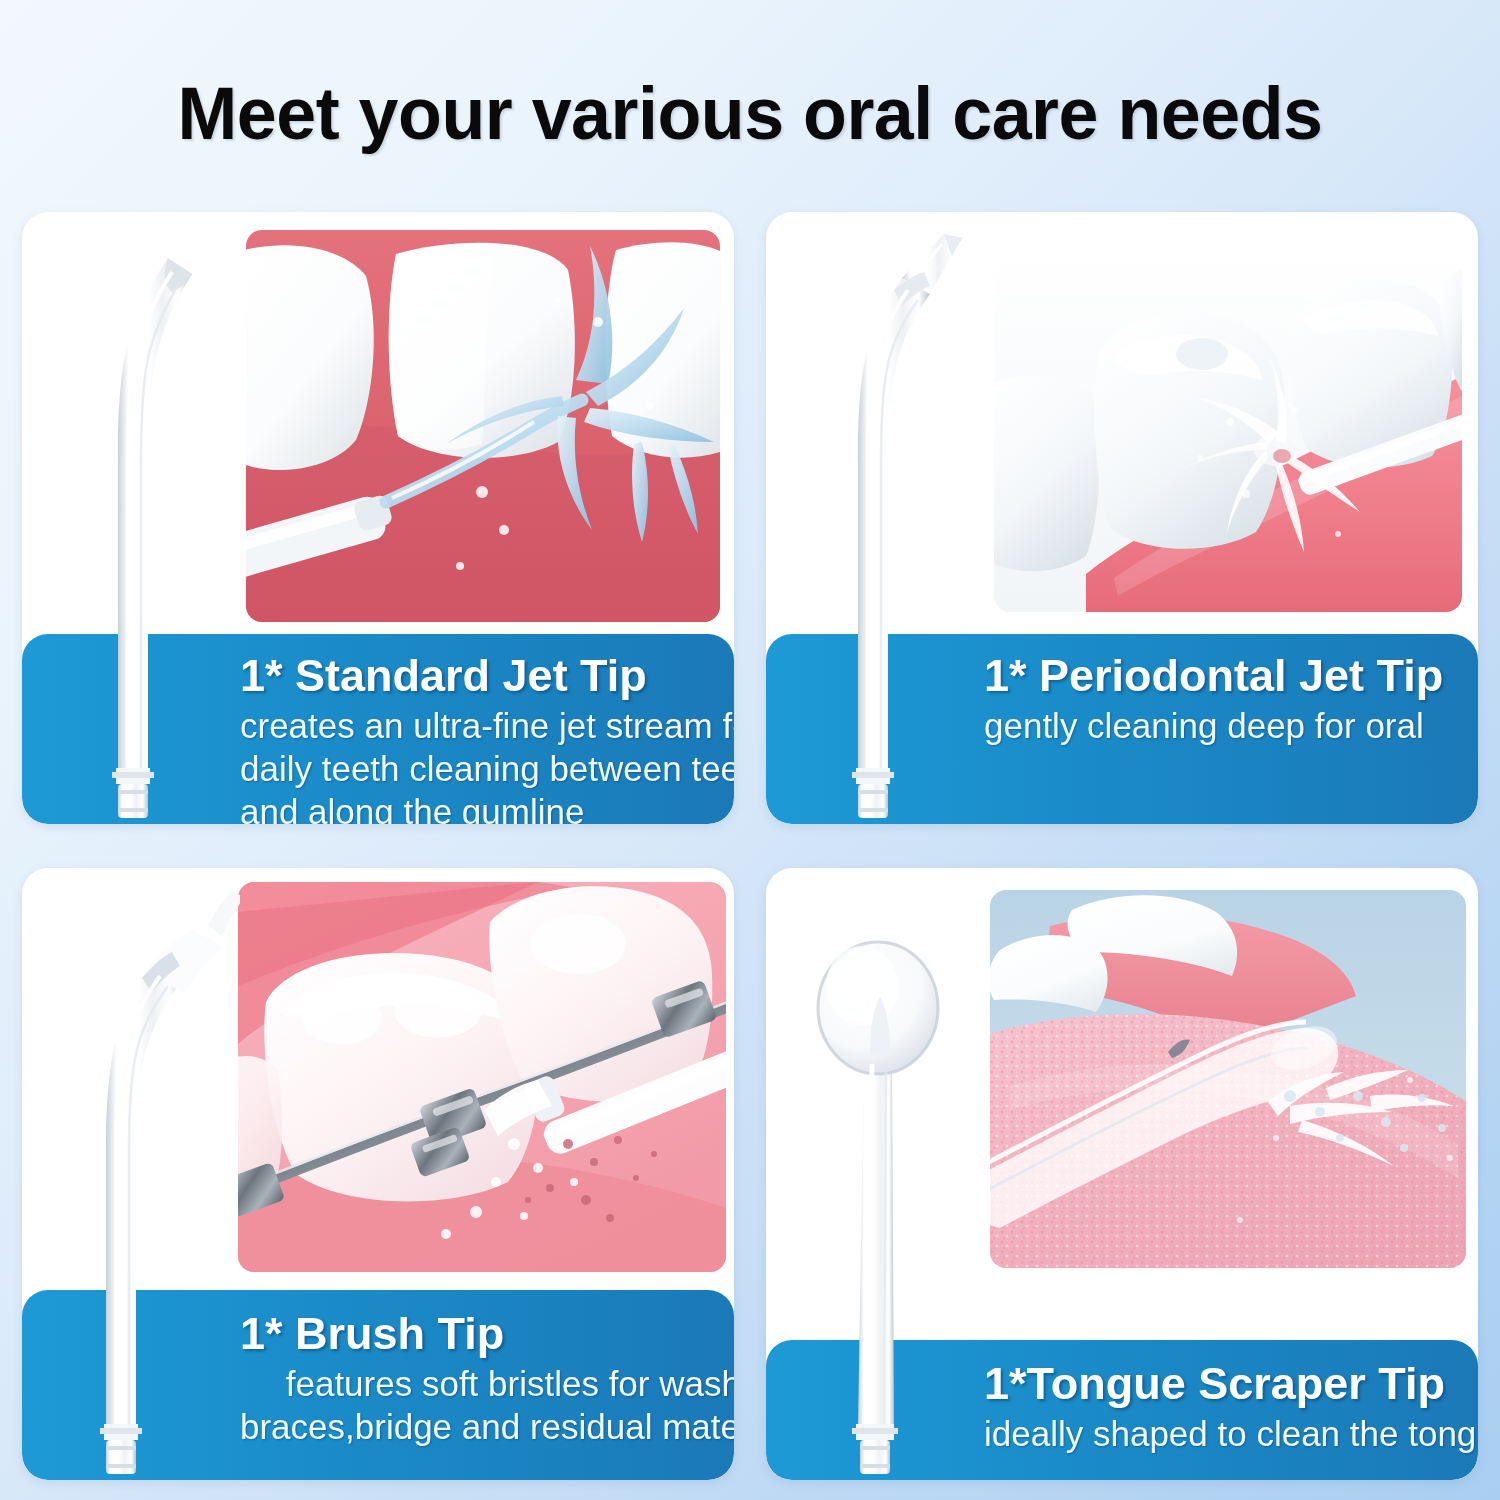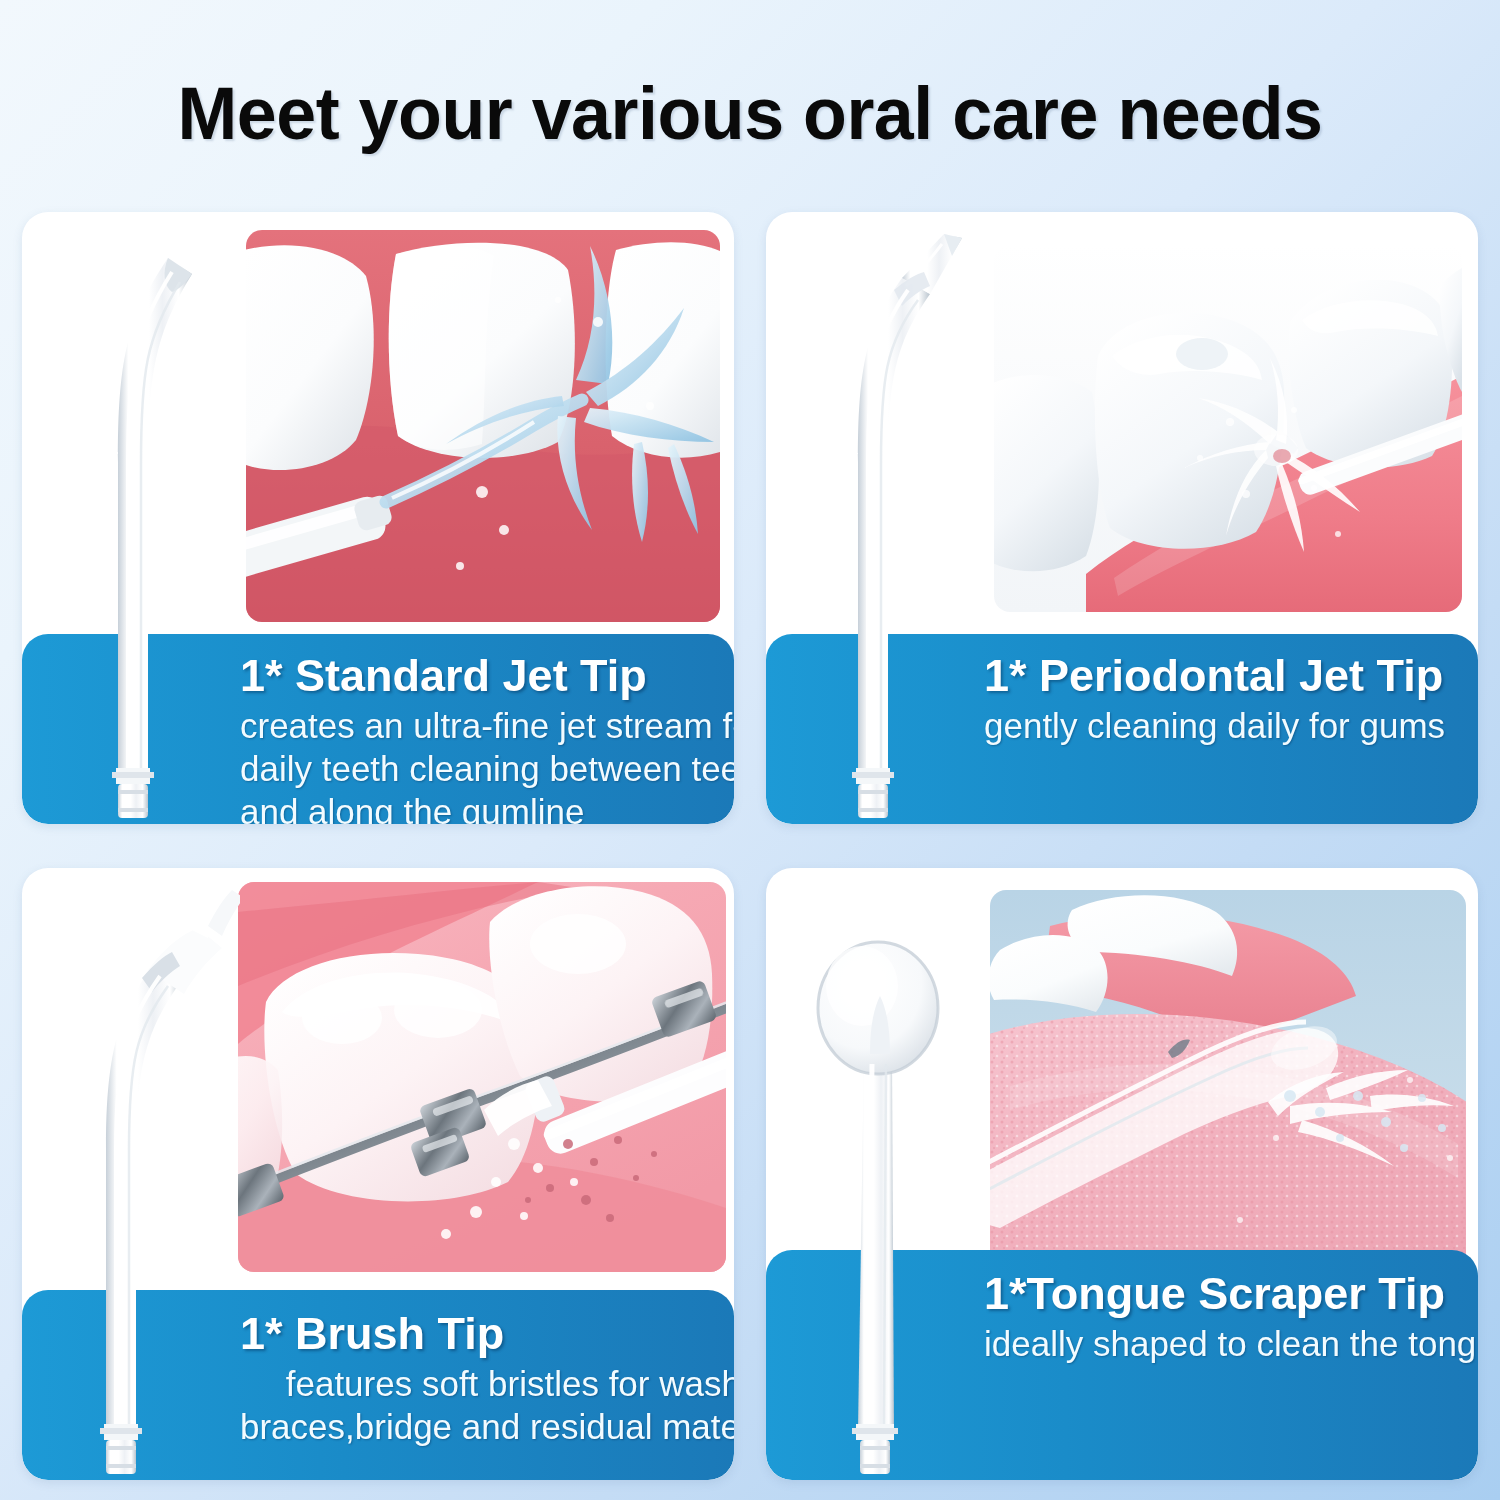--- a/index.html
+++ b/index.html
@@ -131,21 +131,21 @@
   
   #card2 .banner { height: 190px; }
   #card2 .picture { left: 228px; top: 32px; width: 468px; height: 368px; }
   #card2 .banner-inner { padding-top: 14px; }
 
   
   #card3 .banner { height: 190px; margin-top: 16px; }
   #card3 .picture { left: 216px; top: 14px; width: 488px; height: 390px; }
 
   
-  #card4 .banner { height: 230px; }
+  #card4 .banner { height: 140px; }
   #card4 .picture { left: 224px; top: 22px; width: 476px; height: 378px; }
 </style>
 </head>
 <body>
 
 <div class="page">
 
   <div class="page-title">Meet your various oral care needs</div>
 
   <div class="card-grid">
@@ -344,21 +344,21 @@
           <rect x="92" y="572" width="30" height="34" rx="4" fill="url(#n2)"></rect>
           <rect x="92" y="578" width="30" height="4" fill="#d7dee5"></rect>
           <rect x="92" y="596" width="30" height="4" fill="#d7dee5"></rect>
         </svg>
       </div>
 
       <div class="banner">
         <div class="banner-inner align-center">
           <div class="banner-title">1* Periodontal Jet Tip</div>
           <div class="banner-desc">
-            <div>gently cleaning daily for gums</div>
+            <div>gently cleaning deep for oral</div>
           </div>
         </div>
       </div>
     </div>
 
     <div class="card" id="card3">
 
       <div class="picture">
         <svg width="100%" height="100%" viewBox="0 0 488 390" preserveAspectRatio="none">
           <defs>

